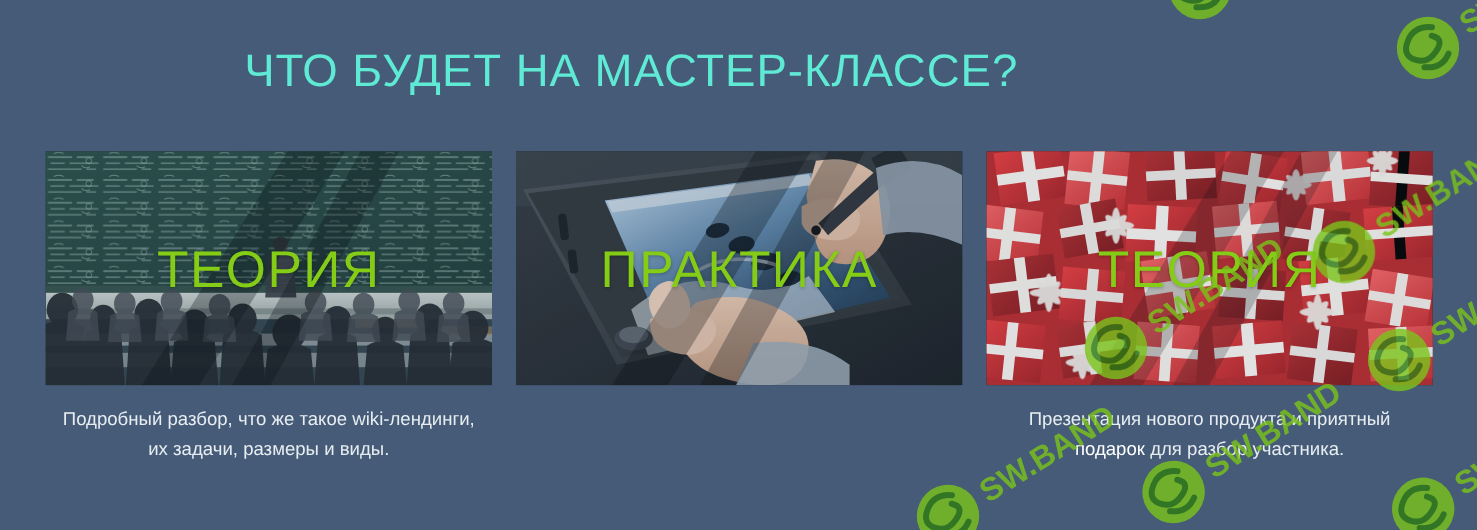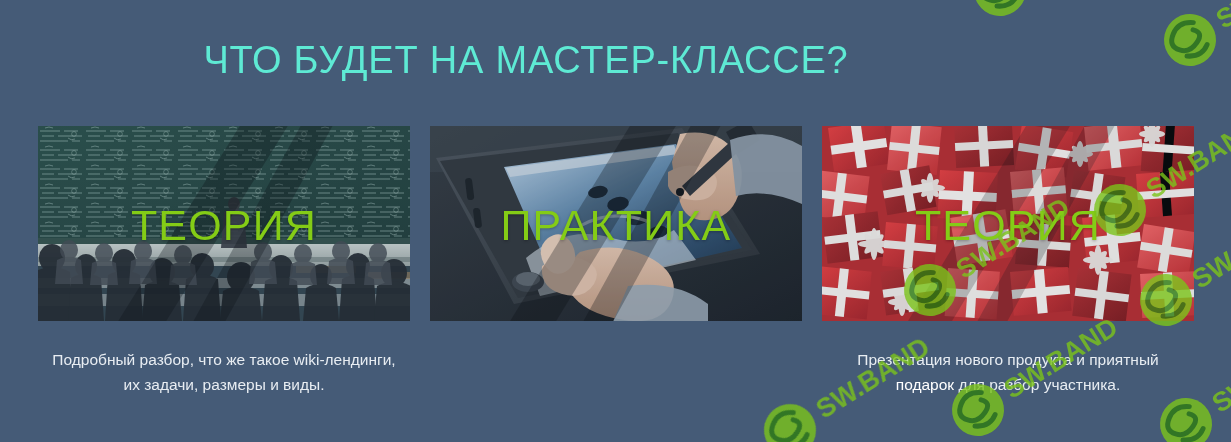--- a/index.html
+++ b/index.html
@@ -70,21 +70,21 @@
     justify-content: center;
     color: #84cc16;
     font-size: 43px;
     font-weight: 300;
     letter-spacing: 1.2px;
     text-shadow: 0 1px 3px rgba(0,0,0,0.28);
     white-space: nowrap;
     z-index: 5;
   }
   .card-caption {
-    margin-top: 26px;
+    margin-top: 16px;
     color: #e8edf2;
     font-size: 15.5px;
     font-weight: 400;
     line-height: 25px;
     text-align: center;
     padding: 0 6px;
   }
   .card-caption b { font-weight: 400; color: #ffffff; }
 
   

